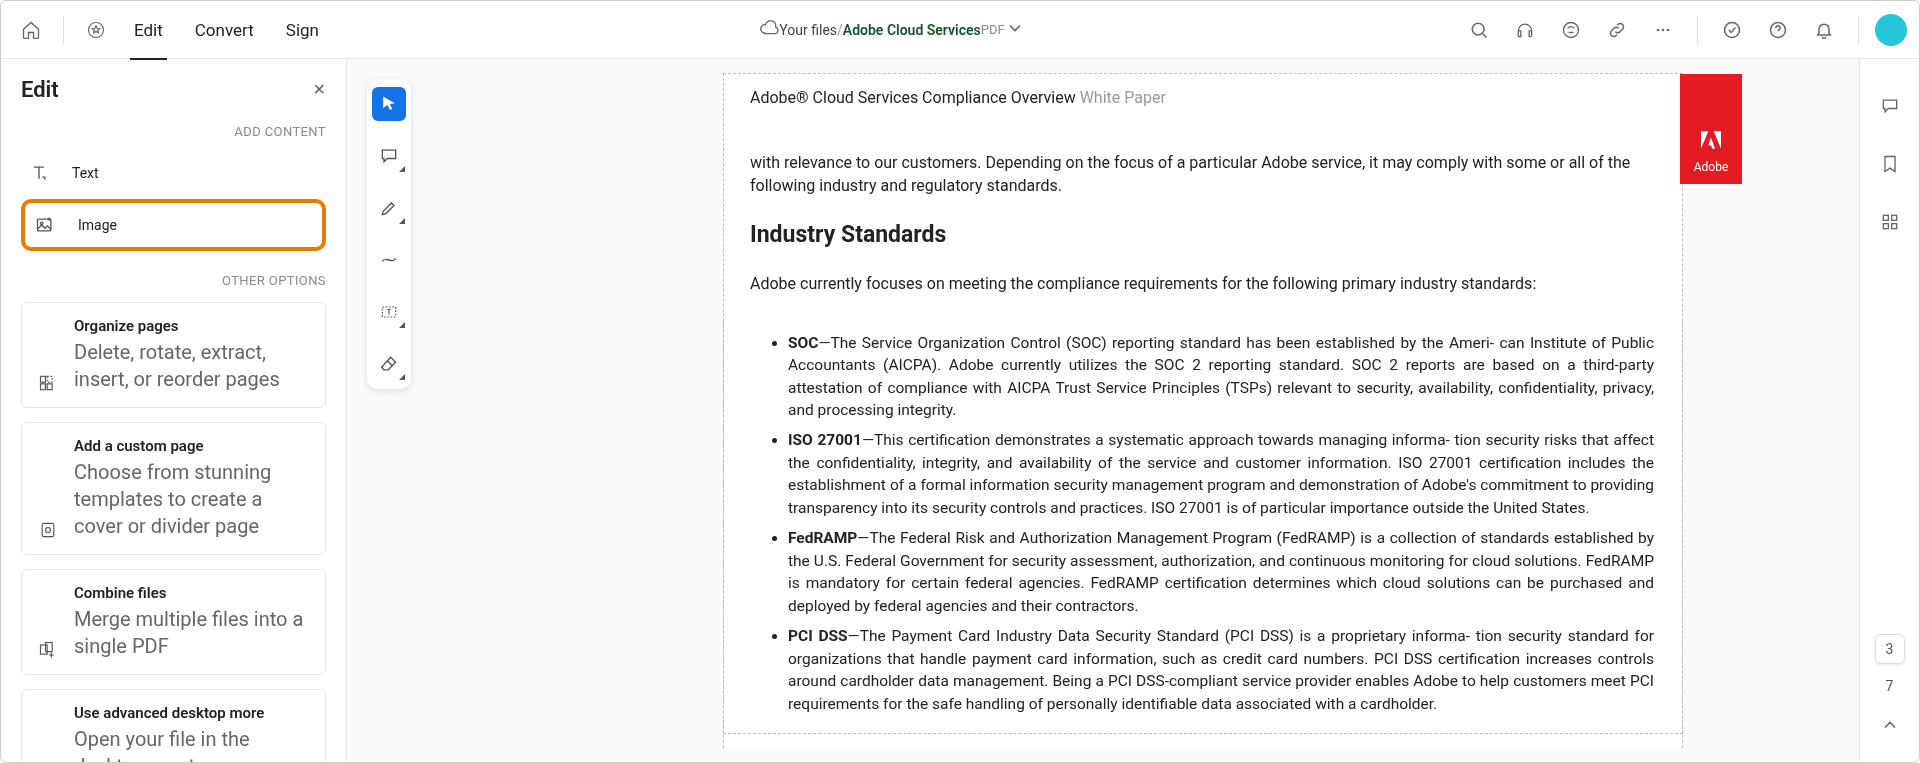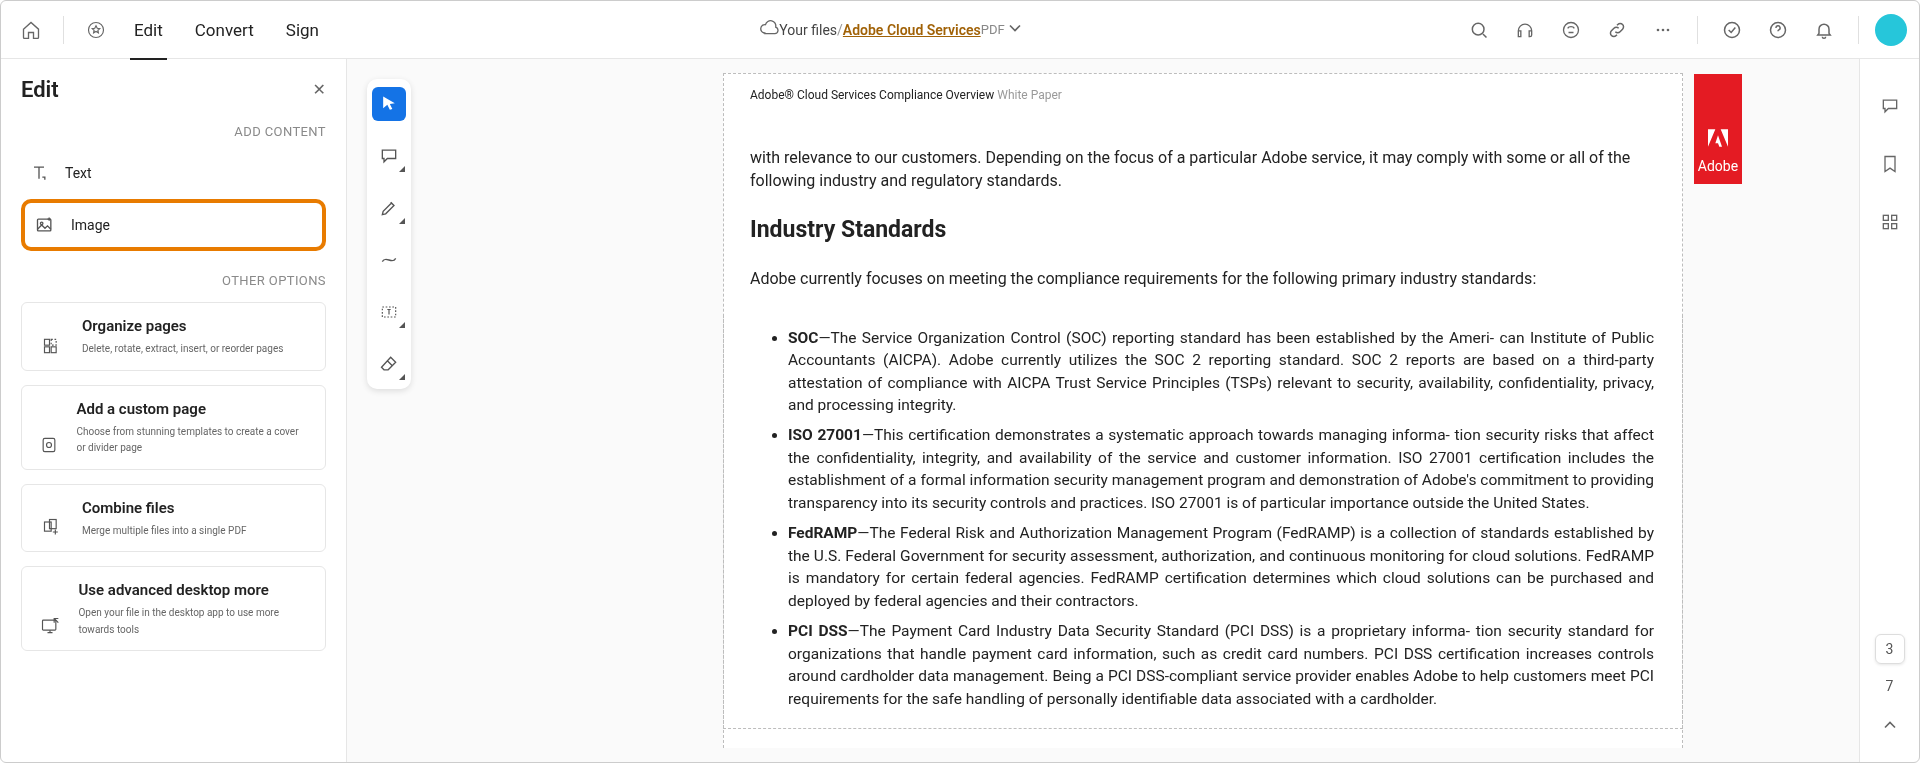--- a/index.html
+++ b/index.html
@@ -8,63 +8,63 @@
   
   .topbar { height: 58px; display: flex; align-items: center; border-bottom: 1px solid #e6e6e6; padding: 0 12px; }
   .topbar-left { display: flex; align-items: center; gap: 8px; }
   .topbar-icon { width: 36px; height: 36px; display: flex; align-items: center; justify-content: center; color: #666; border-radius: 4px; }
   .topbar-sep { width: 1px; height: 28px; background: #e0e0e0; margin: 0 6px; }
   .topbar-tabs { display: flex; gap: 24px; margin-left: 8px; }
   .topbar-tab { padding: 18px 4px; color: #222; font-size: 17px; cursor: pointer; position: relative; }
   .topbar-tab.active::after { content:""; position:absolute; left:0; right:0; bottom:-2px; height:2px; background:#222; }
   .topbar-center { flex: 1; display: flex; justify-content: center; align-items: center; color: #444; }
   .breadcrumb-sep { color: #999; }
-  .breadcrumb-current { font-weight: 600; color: #a16207; text-decoration: underline; }
+  .breadcrumb-current { font-weight: 600; color: #14532d; }
   .file-ext { color: #888; font-size: 13px; }
   .topbar-right { display: flex; align-items: center; gap: 10px; }
   .avatar { width: 32px; height: 32px; border-radius: 50%; background: #26c6da; }
   
   
   .main { display: flex; height: calc(100% - 58px); }
   
   
   .edit-panel { width: 346px; border-right: 1px solid #e6e6e6; padding: 18px 20px; overflow-y: auto; }
   .edit-header { display: flex; justify-content: space-between; align-items: center; margin-bottom: 22px; }
   .edit-title { font-size: 22px; font-weight: 600; }
   .close-x { font-size: 16px; color: #666; cursor: pointer; }
   .section-label { font-size: 13px; color: #8a8a8a; letter-spacing: 0.4px; margin-bottom: 14px; text-align: right; }
-  .add-item { display: flex; align-items: center; gap: 16px; padding: 10px 8px; border-radius: 6px; cursor: pointer; margin-bottom: 6px; }
+  .add-item { display: flex; align-items: center; gap: 23px; padding: 10px 8px; border-radius: 6px; cursor: pointer; margin-bottom: 6px; }
   .add-item.highlighted { border: 4px solid #e87b00; border-radius: 10px; padding: 12px 10px; }
   .add-icon { width: 20px; display:flex; justify-content:center; color:#555; }
   .option-card { border: 1px solid #e6e6e6; border-radius: 6px; padding: 14px 16px; display: flex; gap: 16px; margin-bottom: 14px; cursor: pointer; align-items: flex-end; }
   .option-icon { width: 28px; display:flex; align-items:flex-start; justify-content:center; color:#555; padding-top: 2px; }
   .option-text strong { display:block; font-size: 15px; font-weight: 600; margin-bottom: 4px; }
-  .option-text span { font-size: 10px; color: #666; line-height: 1.35; }
+  .option-text span { font-size: 20px; color: #666; line-height: 1.35; }
   
   
   .toolstrip { width: 200px; padding: 20px 0 0 20px; background: #fafafa; }
   .tool-column { background: #fff; border-radius: 10px; box-shadow: 0 2px 6px rgba(0,0,0,.12); width: 44px; padding: 8px 0; display:flex; flex-direction:column; align-items:center; gap: 18px; }
   .tool-btn { width: 34px; height: 34px; display:flex; align-items:center; justify-content:center; border-radius: 6px; color:#555; cursor:pointer; }
   .tool-btn.active { background: #1473e6; color:#fff; }
   .tool-corner { position: relative; }
   .tool-corner::after { content:""; position:absolute; right:1px; bottom:1px; border: 3px solid transparent; border-right-color:#555; border-bottom-color:#555; }
   
   
   .canvas { flex: 1; background: #fafafa; position: relative; display:flex; justify-content:center; padding: 14px 0; overflow:hidden; }
   .page { background: #fff; width: 960px; border: 1px dashed #bdbdbd; border-bottom:none; padding: 14px 26px 12px 26px; position:relative; }
-  .doc-header { font-size: 12px; color: #222; margin-bottom: 44px; }
+  .doc-header { font-size: 16px; color: #222; margin-bottom: 44px; }
   .doc-header .wp { color: #9a9a9a; }
   .doc-para { font-size: 16px; line-height: 1.45; margin-bottom: 24px; }
   .doc-h3 { font-size: 23px; font-weight: 700; margin-bottom: 24px; }
   .doc-block { border: 1px dashed #bdbdbd; border-top: none; margin: 0 -27px -13px -27px; padding: 12px 28px 10px 46px; }
   .doc-list { list-style: disc; padding-left: 18px; }
   .doc-list li { font-size: 15.5px; line-height: 1.45; text-align: justify; margin-bottom: 8px; }
   .doc-list li strong { font-weight: 700; }
   
-  .adobe-badge { position: absolute; top: 0; right: -60px; width: 48px; height: 110px; background: #e41b23; color:#fff; display:flex; flex-direction:column; align-items:center; justify-content:flex-end; padding-bottom:10px; font-size: 14px; }
+  .adobe-badge { position: absolute; top: 0; right: -60px; width: 62px; height: 110px; background: #e41b23; color:#fff; display:flex; flex-direction:column; align-items:center; justify-content:flex-end; padding-bottom:10px; font-size: 12px; }
   .adobe-badge svg { margin-bottom: 10px; }
   
   
   .railstrip { width: 60px; border-left: 1px solid #e6e6e6; display:flex; flex-direction:column; align-items:center; padding-top: 30px; gap: 24px; position:relative; }
   .railstrip .tool-btn { color:#666; }
   .rail-bottom { position:absolute; bottom: 20px; display:flex; flex-direction:column; align-items:center; gap: 14px; }
   .page-badge { width: 30px; height: 30px; border: 1px solid #ddd; border-radius: 6px; display:flex; align-items:center; justify-content:center; color:#555; box-shadow: 0 1px 3px rgba(0,0,0,.1);}
   .page-total { color:#555; }
   
   svg { width: 20px; height: 20px; }

